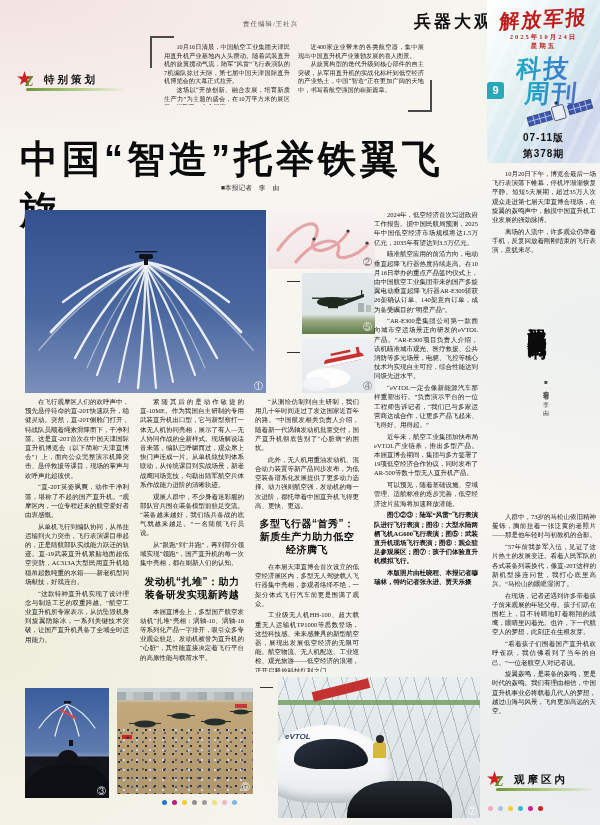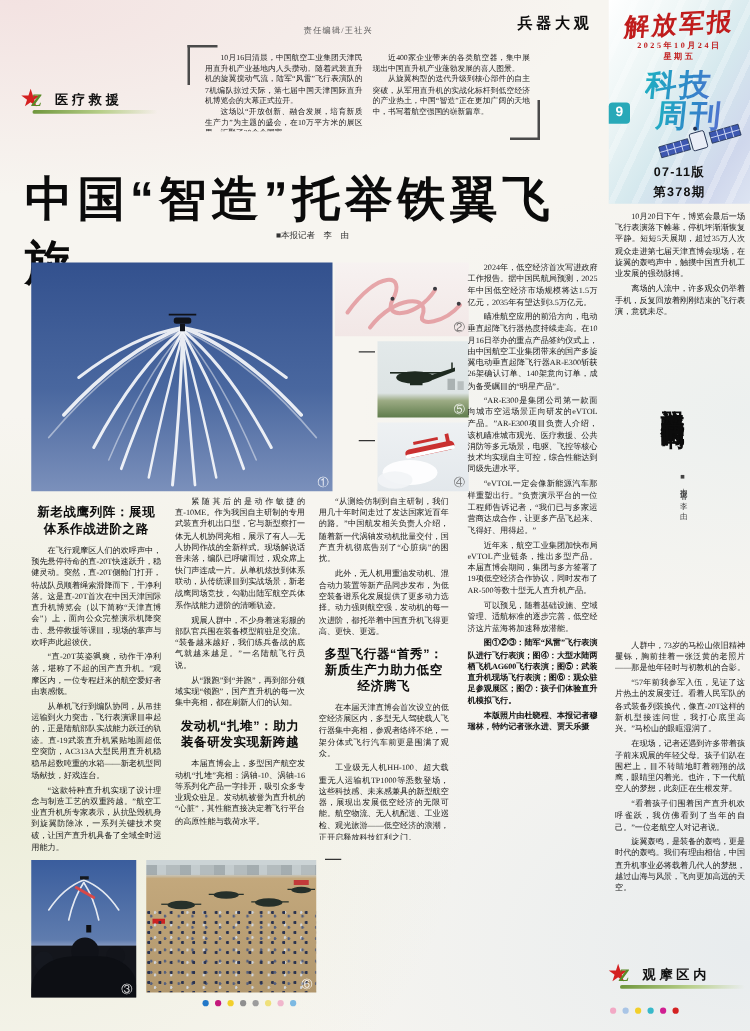--- a/index.html
+++ b/index.html
@@ -9,21 +9,21 @@
       radial-gradient(750px 260px at 2% 0%, rgba(232,178,188,.28), transparent 60%),
       radial-gradient(620px 520px at 0% 78%, rgba(214,222,170,.30), transparent 60%),
       radial-gradient(620px 420px at 100% 92%, rgba(188,210,232,.26), transparent 60%),
       radial-gradient(520px 320px at 100% 40%, rgba(205,225,235,.25), transparent 60%),
       #f7f5f0;}
   .abs{position:absolute;}
   .sans{font-family:"Liberation Sans",sans-serif;}
 
   
   .editor-note{top:20px;left:243px;font-size:6.5px;color:#555;letter-spacing:1px;}
-  .section-title{top:10px;left:414px;font-size:12px;font-weight:900;letter-spacing:3px;color:#0d0d0d;}
+  .section-title{top:10px;left:414px;font-size:17px;font-weight:900;letter-spacing:3px;color:#0d0d0d;}
 
   
   .mast{top:0;left:487px;width:113px;height:163px;overflow:hidden;
     background:linear-gradient(125deg,#ffffff 0%,#eef6f6 28%,#d6e9ee 55%,#cfd7ec 82%,#dde4f2 100%);}
   .mast::after{content:"";position:absolute;inset:0;
     background:repeating-linear-gradient(115deg,rgba(255,255,255,.55) 0 5px,rgba(255,255,255,0) 5px 17px);
     opacity:.5;pointer-events:none;}
   .paper-name{top:6px;left:0;width:113px;text-align:center;color:#c01c1c;font-weight:bold;
     font-size:20px;letter-spacing:2px;transform:rotate(-3deg) skewX(-8deg);z-index:2;}
   .mast-date{top:32px;left:0;width:113px;text-align:center;color:#c01c1c;font-size:6.5px;
@@ -170,21 +170,21 @@
       <circle cx="34" cy="8" r="1.6" fill="#22304f"></circle>
     </svg>
     <div class="abs mast-pages sans">07-11版</div>
     <div class="abs mast-issue sans">第378期</div>
   </div>
   <div class="abs page-badge">9</div>
 
   <div class="abs brand" style="top:72px;left:16px;width:112px;">
     <span class="star">★</span>
     <span class="zc">Z</span>
-    <span class="lbl sans">医疗救援</span>
+    <span class="lbl sans">特别策划</span>
     <span class="rule" style="width:100px;"></span>
   </div>
 
   <div class="abs intro">
     <div class="bracket-tl"></div>
     <div class="bracket-br"></div>
     <div class="half h-l">
         <p class="blk-p">10月16日清晨，中国航空工业集团天津民用直升机产业基地内人头攒动。随着武装直升机的旋翼搅动气流，陆军“风雷”飞行表演队的7机编队掠过天际，第七届中国天津国际直升机博览会的大幕正式拉开。</p>
         <p class="blk-p">这场以“开放创新、融合发展，培育新质生产力”为主题的盛会，在10万平方米的展区里，汇聚了30余个国家</p>
       </div>
@@ -304,27 +304,38 @@
           <rect x="84" y="19" width="30" height="1"></rect>
         <ellipse cx="124" cy="10" rx="8" ry="2.6"></ellipse>
           <rect x="113" y="9" width="22" height="1"></rect>
       </g>
       <rect x="118" y="2" width="12" height="4" fill="#c23a3a"></rect>
     </svg>
     <div class="crowd"></div>
     <span class="ph-badge">⑥</span>
   </div>
 
+  <div class="photo p7">
+    <div class="truss"></div>
+    <div class="beam"></div>
+    <div class="banner"></div>
+    <div class="craft"></div>
+    <div class="canopy"></div>
+    <span class="evtol-label">eVTOL</span>
+    <div class="visitors"></div>
+    <div class="kid"></div>
+    <div class="dash"></div>
+    <span class="ph-badge">⑦</span>
+  </div>
 
   <div class="tick" style="left:287px;top:281px;width:13px;"></div>
   <div class="tick" style="left:287px;top:352px;width:13px;"></div>
   <div class="tick" style="left:260px;top:687px;width:13px;"></div>
 
   <div class="col c1">
-      <p class="blk-h2">新老战鹰列阵：展现体系作战进阶之路</p>
       <p class="blk-p">在飞行观摩区人们的欢呼声中，预先悬停待命的直-20T快速跃升，稳健灵动。突然，直-20T侧舱门打开，特战队员顺着绳索滑降而下，干净利落。这是直-20T首次在中国天津国际直升机博览会（以下简称“天津直博会”）上，面向公众完整演示机降突击、悬停救援等课目，现场的掌声与欢呼声此起彼伏。</p>
       <p class="blk-p">“直-20T英姿飒爽，动作干净利落，堪称了不起的国产直升机。”观摩区内，一位专程赶来的航空爱好者由衷感慨。</p>
       <p class="blk-p">从单机飞行到编队协同，从吊挂运输到火力突击，飞行表演课目串起的，正是陆航部队实战能力跃迁的轨迹。直-19武装直升机紧贴地面超低空突防，AC313A大型民用直升机稳稳吊起数吨重的水箱——新老机型同场献技，好戏连台。</p>
       <p class="blk-p">“这款特种直升机实现了设计理念与制造工艺的双重跨越。”航空工业直升机所专家表示，从抗坠毁机身到旋翼防除冰，一系列关键技术突破，让国产直升机具备了全域全时运用能力。</p>
     </div>
   <div class="col c2">
       <p class="blk-p">紧随其后的是动作敏捷的直-10ME。作为我国自主研制的专用武装直升机出口型，它与新型察打一体无人机协同亮相，展示了有人—无人协同作战的全新样式。现场解说话音未落，编队已呼啸而过，观众席上快门声连成一片。从单机炫技到体系联动，从传统课目到实战场景，新老战鹰同场竞技，勾勒出陆军航空兵体系作战能力进阶的清晰轨迹。</p>
       <p class="blk-p">观展人群中，不少身着迷彩服的部队官兵围在装备模型前驻足交流。“装备越来越好，我们练兵备战的底气就越来越足。”一名陆航飞行员说。</p>
       <p class="blk-p">从“跟跑”到“并跑”，再到部分领域实现“领跑”，国产直升机的每一次集中亮相，都在刷新人们的认知。</p>
       <p class="blk-h2">发动机“扎堆”：助力装备研发实现新跨越</p>

